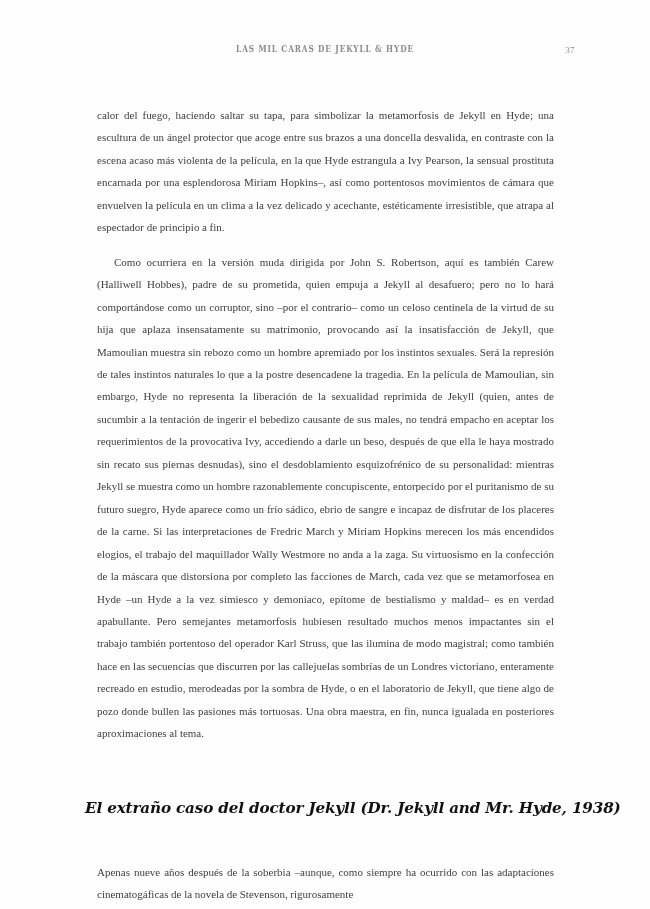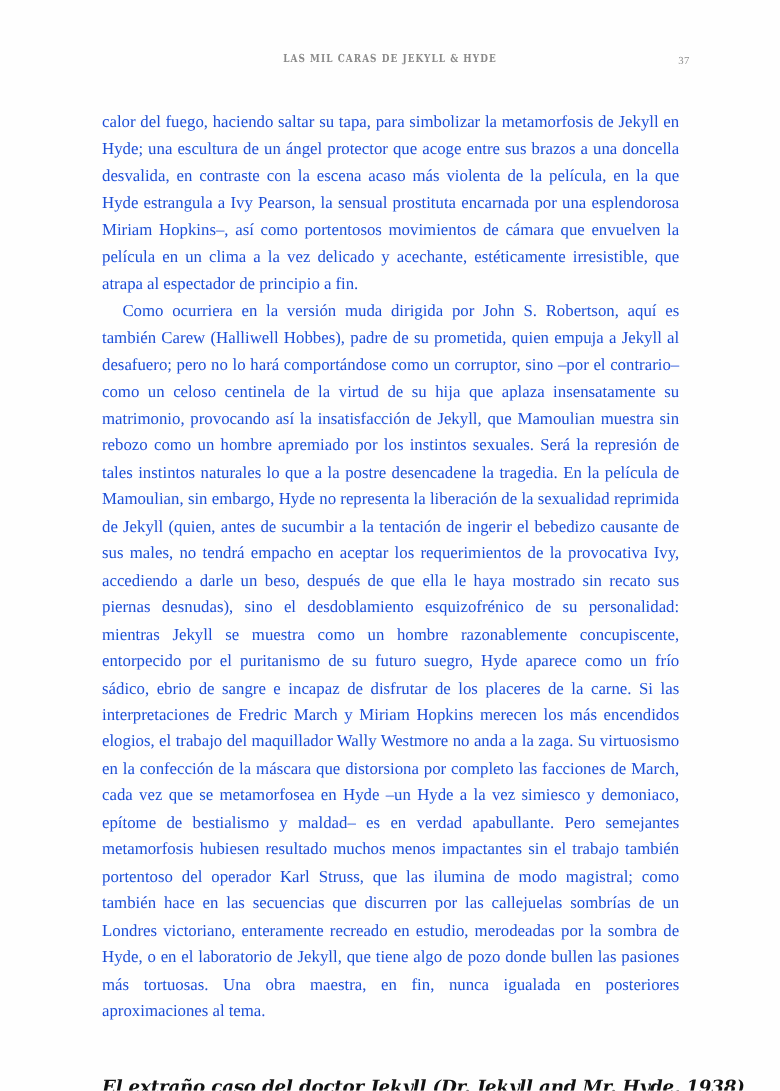--- a/index.html
+++ b/index.html
@@ -57,28 +57,28 @@
 
   
   .text-block {
     position: absolute;
     top: 92px;
     left: 85px;
     width: 481px;
   }
 
   p.body-par {
-    margin: 0;
-    font-size: 14px;
+    margin: 12px;
+    font-size: 11px;
     line-height: 22.45px;
     text-align: justify;
     text-justify: inter-word;
     hyphens: manual;
     word-spacing: -0.1px;
-    color: #1d4ed8;
+    color: #404040;
   }
 
   p.body-par.indent {
     text-indent: 17px;
   }
 
   
   .section-heading {
     margin: 0;
     padding: 0;

